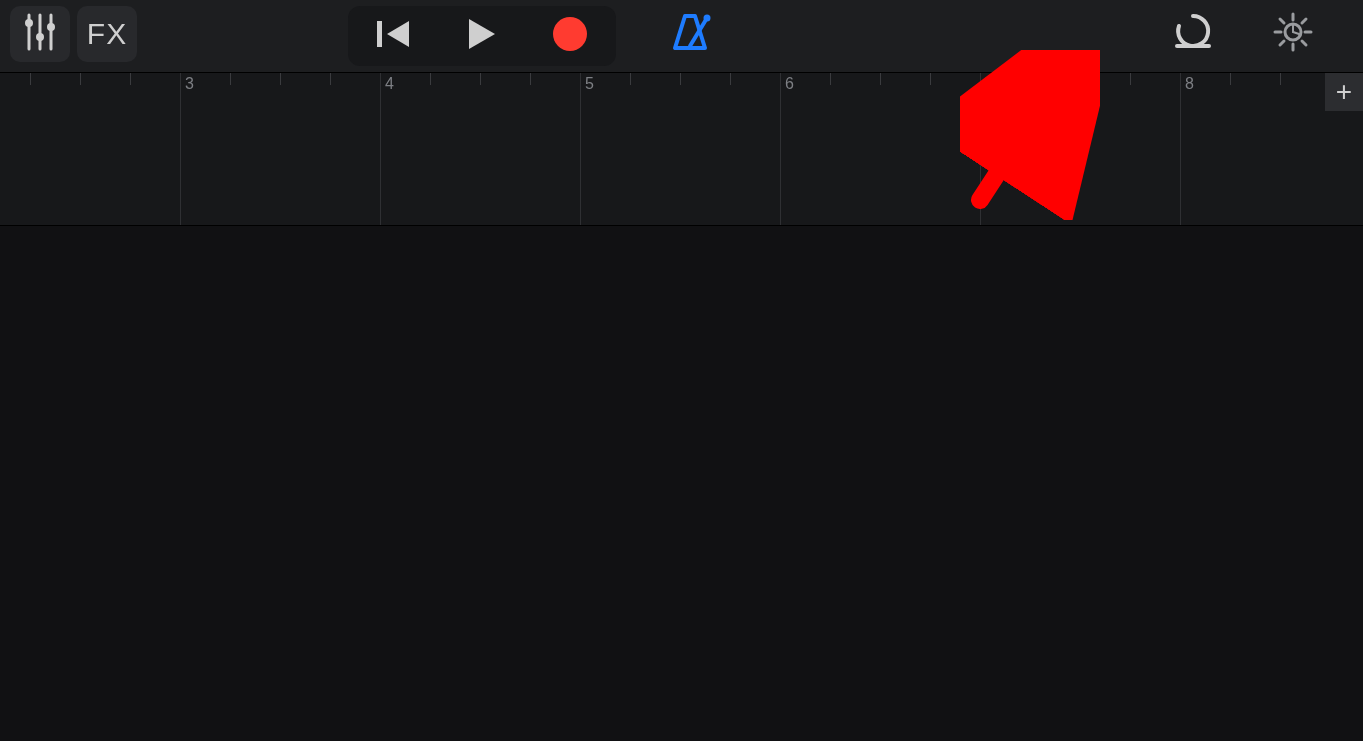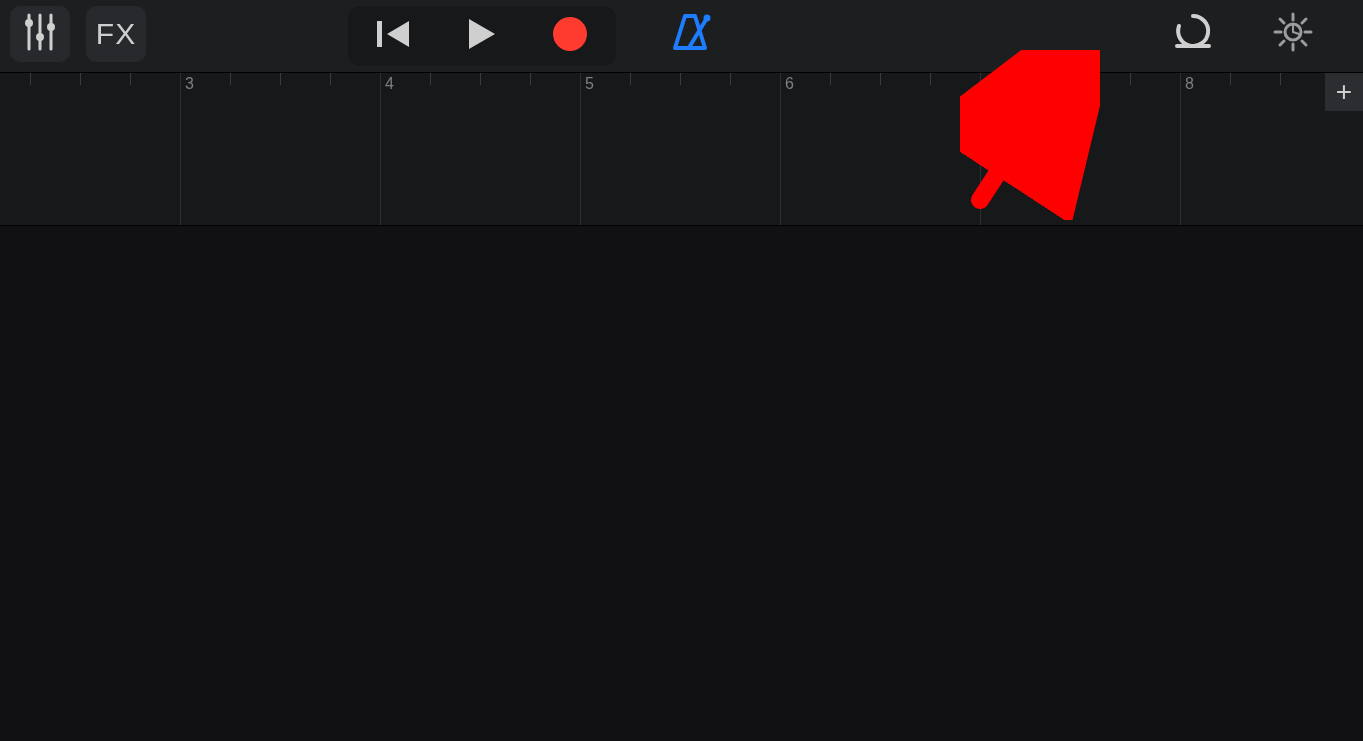--- a/index.html
+++ b/index.html
@@ -17,21 +17,21 @@
     position:relative;
     height:72px;
     background:#1d1e20;
     border-bottom:1px solid #000;
   }
   .left-group{
     position:absolute;
     left:10px;
     top:6px;
     display:flex;
-    gap:16px;
+    gap:7px;
   }
   .square-btn{
     width:60px;
     height:56px;
     background:#28292c;
     border-radius:10px;
     display:flex;
     align-items:center;
     justify-content:center;
   }

